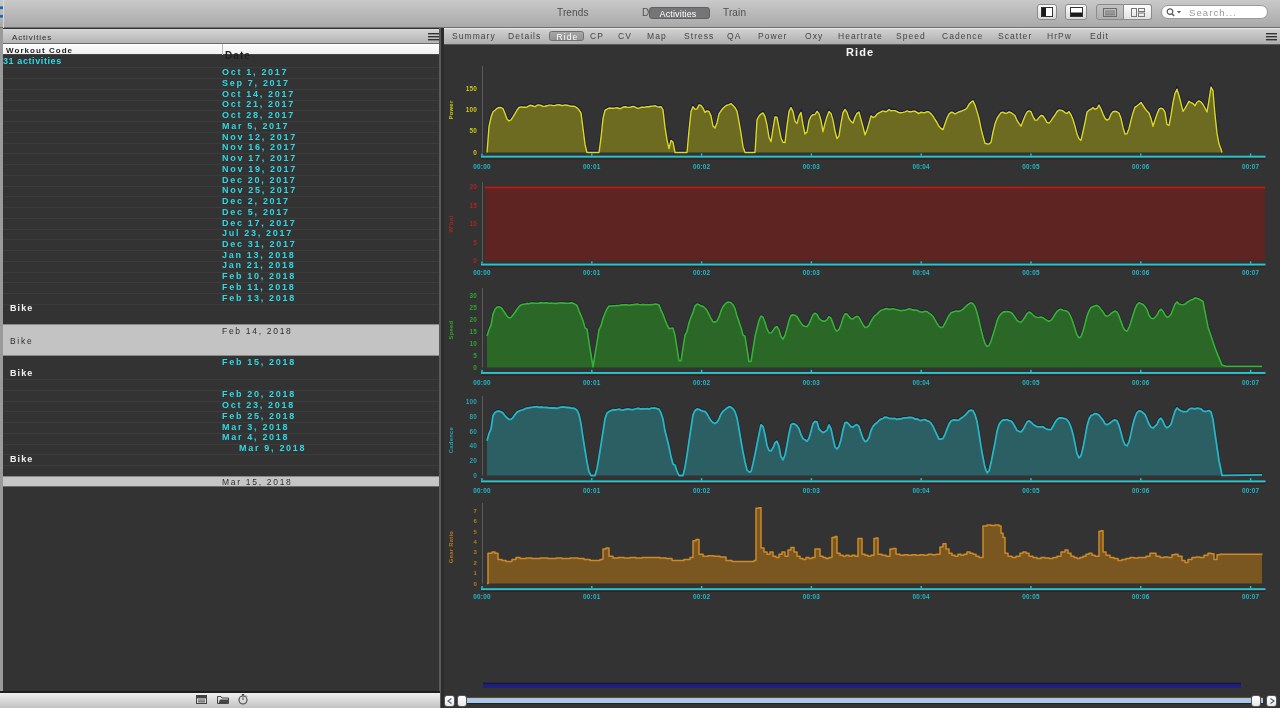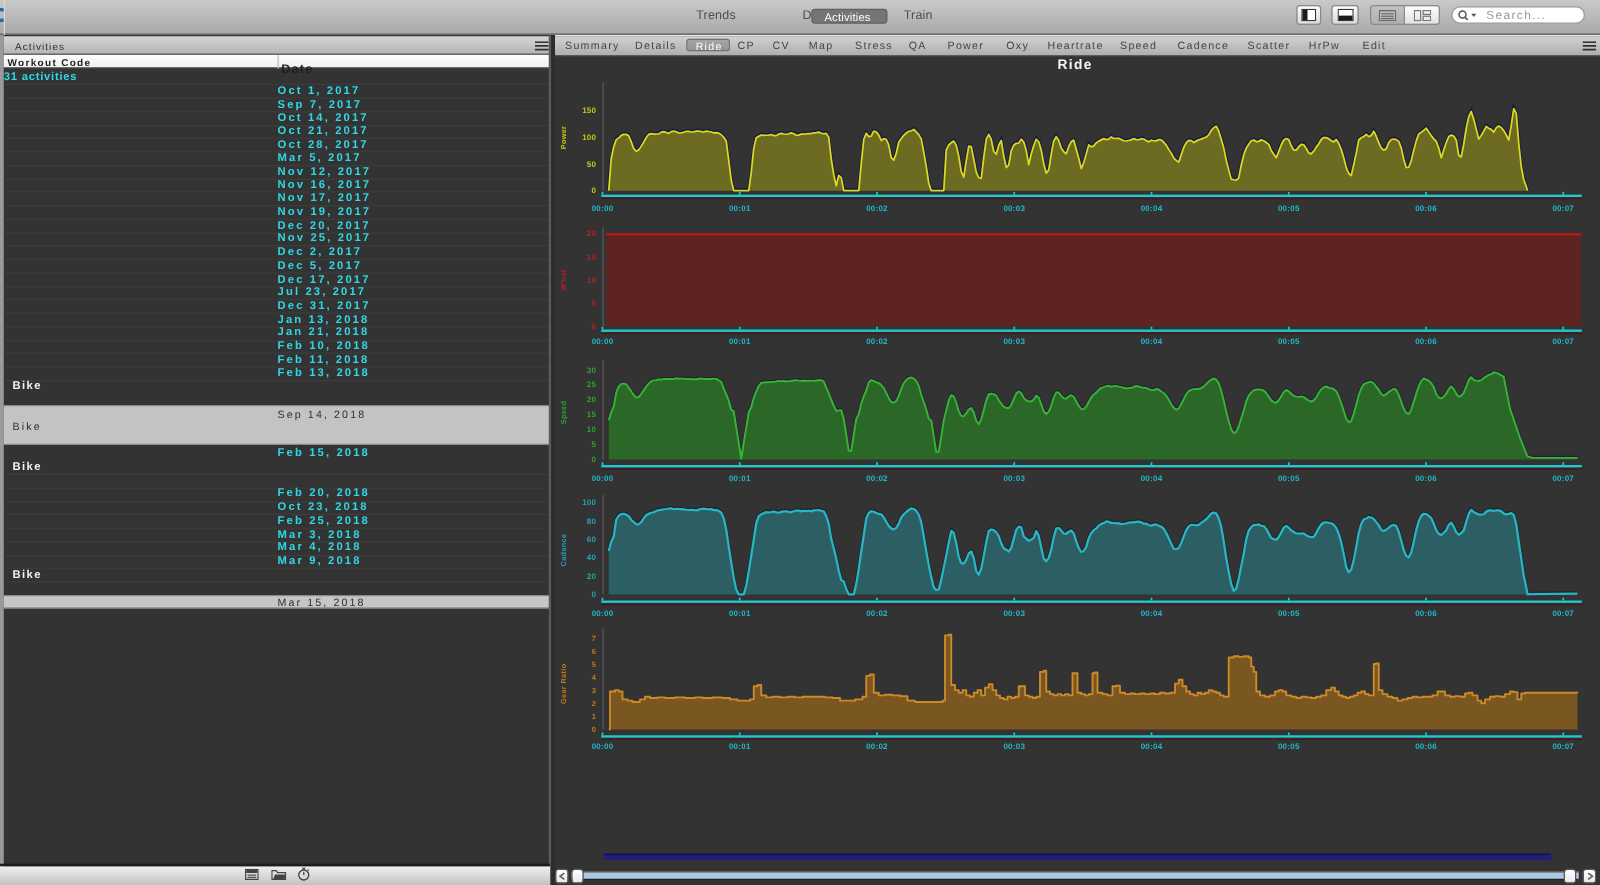--- a/index.html
+++ b/index.html
@@ -119,30 +119,30 @@
     <div class="cy" style="left:222px;top:217.5px">Dec 17, 2017</div>
     <div class="cy" style="left:222px;top:228.2px">Jul 23, 2017</div>
     <div class="cy" style="left:222px;top:239.0px">Dec 31, 2017</div>
     <div class="cy" style="left:222px;top:249.7px">Jan 13, 2018</div>
     <div class="cy" style="left:222px;top:260.4px">Jan 21, 2018</div>
     <div class="cy" style="left:222px;top:271.2px">Feb 10, 2018</div>
     <div class="cy" style="left:222px;top:281.9px">Feb 11, 2018</div>
     <div class="cy" style="left:222px;top:292.7px">Feb 13, 2018</div>
     <div class="wk" style="left:10px;top:303.4px">Bike</div>
     <div style="position:absolute;left:3px;right:0;top:324.1px;height:32.2px;background:#c3c3c3;border-top:1px solid #8a8a8a;border-bottom:1px solid #8a8a8a"></div>
-    <div class="dk" style="left:222px;top:326.1px">Sep 14, 2018</div>
+    <div class="dk" style="left:222px;top:326.1px">Feb 14, 2018</div>
     <div class="dk" style="left:10px;top:336.1px">Bike</div>
     <div class="cy" style="left:222px;top:357.2px">Feb 15, 2018</div>
     <div class="wk" style="left:10px;top:367.9px">Bike</div>
     <div class="cy" style="left:222px;top:389.4px">Feb 20, 2018</div>
     <div class="cy" style="left:222px;top:400.2px">Oct 23, 2018</div>
     <div class="cy" style="left:222px;top:410.9px">Feb 25, 2018</div>
     <div class="cy" style="left:222px;top:421.7px">Mar 3, 2018</div>
     <div class="cy" style="left:222px;top:432.4px">Mar 4, 2018</div>
-    <div class="cy" style="left:222px;top:443.2px">Mar 9, 2018</div>
+    <div class="cy" style="left:239px;top:443.2px">Mar 9, 2018</div>
     <div class="wk" style="left:10px;top:453.9px">Bike</div>
     <div style="position:absolute;left:3px;right:0;top:476.4px;height:10.8px;background:#c6c6c6;border-top:1px solid #8a8a8a;border-bottom:1px solid #6a6a6a"></div>
     <div class="dk" style="left:222px;top:476.8px">Mar 15, 2018</div>
   </div>
 
 <div style="position:absolute;left:439px;top:28px;width:2px;height:680px;background:#5a5a5a"></div>
 <div style="position:absolute;left:441px;top:28px;width:3px;height:680px;background:#2c2c2c"></div>
 
 <div style="position:absolute;left:444px;top:28px;width:836px;height:16.5px;background:linear-gradient(#d2d2d2,#aeaeae);border-bottom:1px solid #5a5a5a;border-top:1px solid #e8e8e8"></div>
 <span style="position:absolute;left:452px;top:31px" class="ctab">Summary</span>

